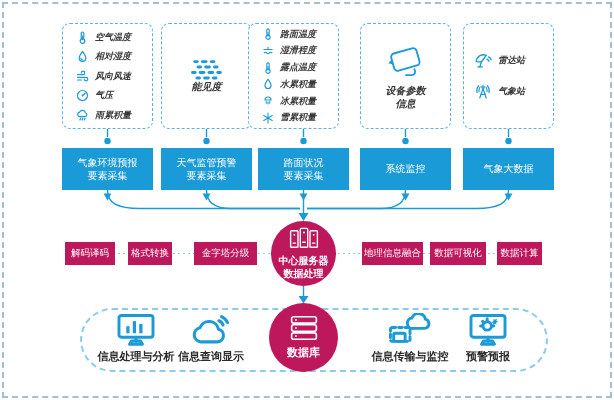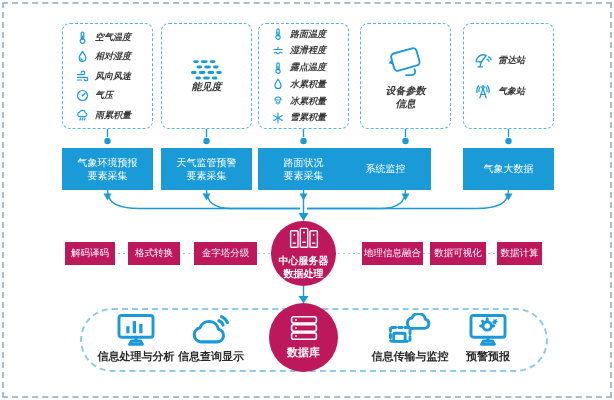--- a/index.html
+++ b/index.html
@@ -145,21 +145,21 @@
           <rect x="16" y="10" width="6" height="2.6" rx="1.3"></rect>
           <rect x="24" y="10" width="5" height="2.6" rx="1.3"></rect>
       <rect x="5" y="15" width="5" height="2.6" rx="1.3"></rect>
           <rect x="12" y="15" width="6" height="2.6" rx="1.3"></rect>
           <rect x="20" y="15" width="5" height="2.6" rx="1.3"></rect>
     </g>
       </svg>
     <div class="big-label">能见度</div>
   </div>
 
-  <div class="dash-box" style="left:258px">
+  <div class="dash-box" style="left:248px">
     <div class="items gap3">
       <div class="item">
         <svg class="ic" width="12" height="12" viewBox="0 0 13 13">
             <rect x="5.2" y="1" width="2.6" height="6.8" rx="1.3"></rect>
             <circle cx="6.5" cy="10" r="2.3"></circle>
             <line x1="6.5" y1="5" x2="6.5" y2="8.6"></line>
           </svg>
         <span class="ilabel">路面温度</span>
       </div>
       <div class="item">
@@ -251,31 +251,31 @@
     <div>要素采集</div>
   </div>
   <div class="solid-box" style="left:161px">
     <div>天气监管预警</div>
     <div>要素采集</div>
   </div>
   <div class="solid-box" style="left:258px">
     <div>路面状况</div>
     <div>要素采集</div>
   </div>
-  <div class="solid-box" style="left:340px">
+  <div class="solid-box" style="left:360px">
     <div>系统监控</div>
   </div>
   <div class="solid-box" style="left:463px">
     <div>气象大数据</div>
   </div>
 
   <div class="mini-box" style="left:65px;width:50px">
       <span>解码译码</span>
     </div>
-  <div class="mini-box" style="left:128px;width:52px">
+  <div class="mini-box" style="left:128px;width:44px">
       <span>格式转换</span>
     </div>
   <div class="mini-box" style="left:194px;width:63px">
       <span>金字塔分级</span>
     </div>
   <div class="mini-box" style="left:362px;width:61px">
       <span>地理信息融合</span>
     </div>
   <div class="mini-box" style="left:430px;width:56px">
       <span>数据可视化</span>

